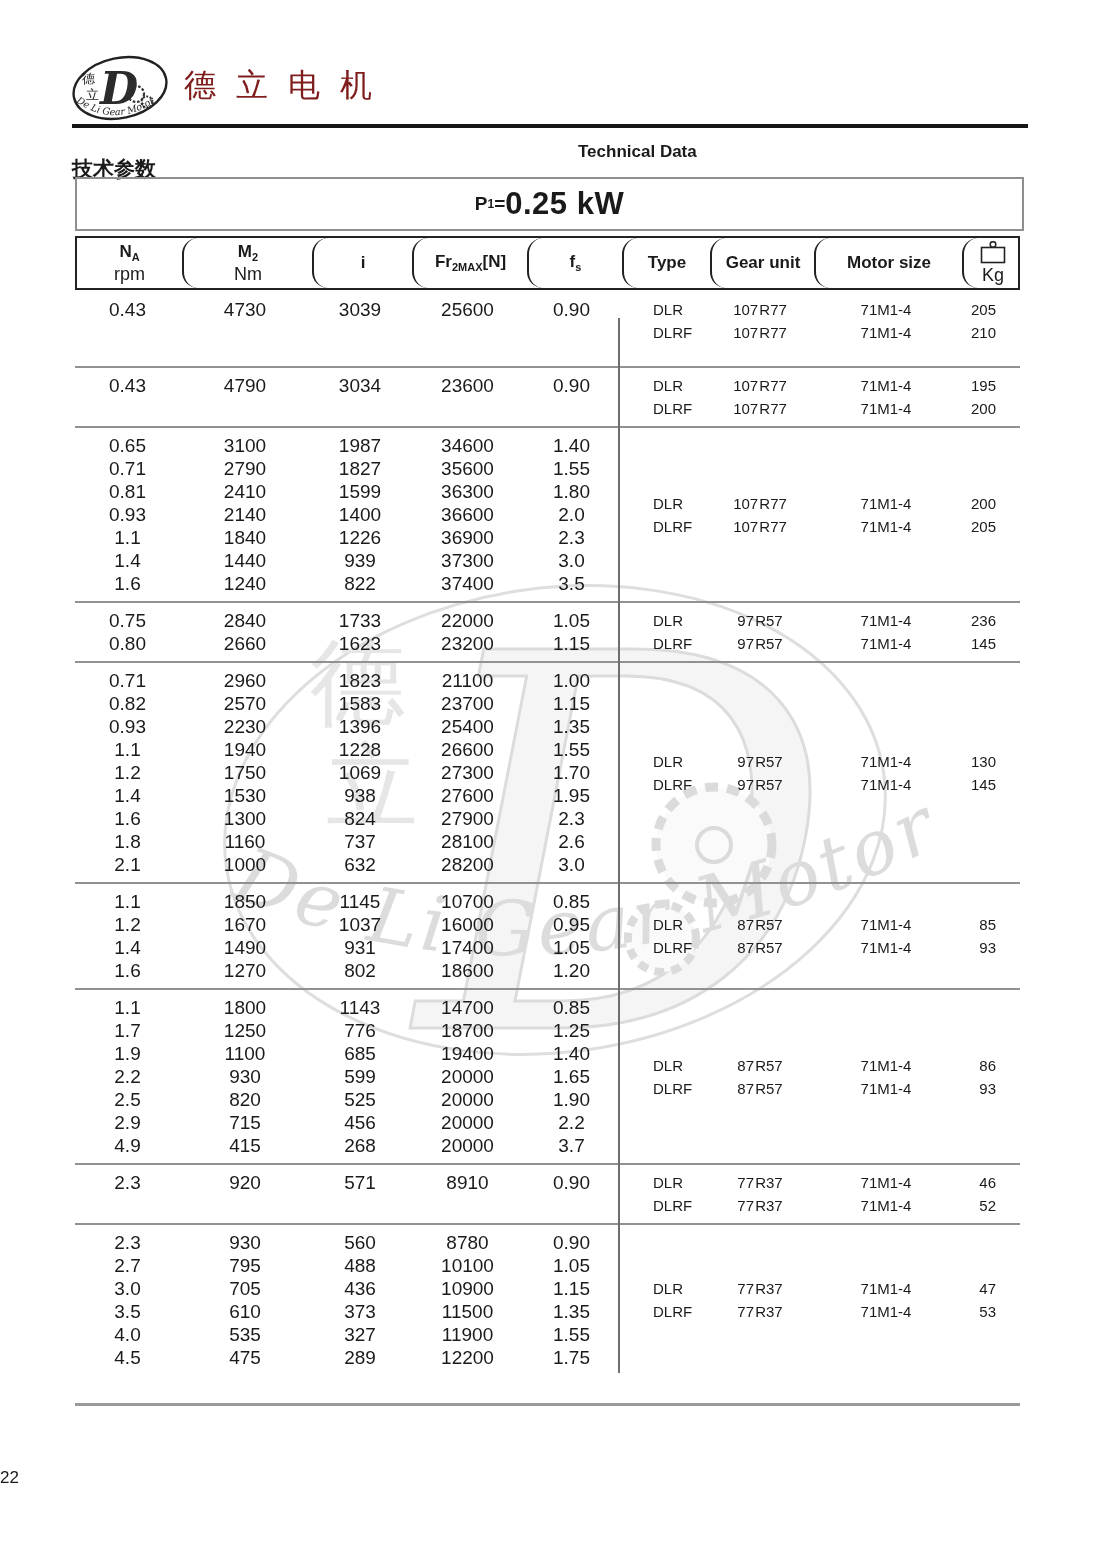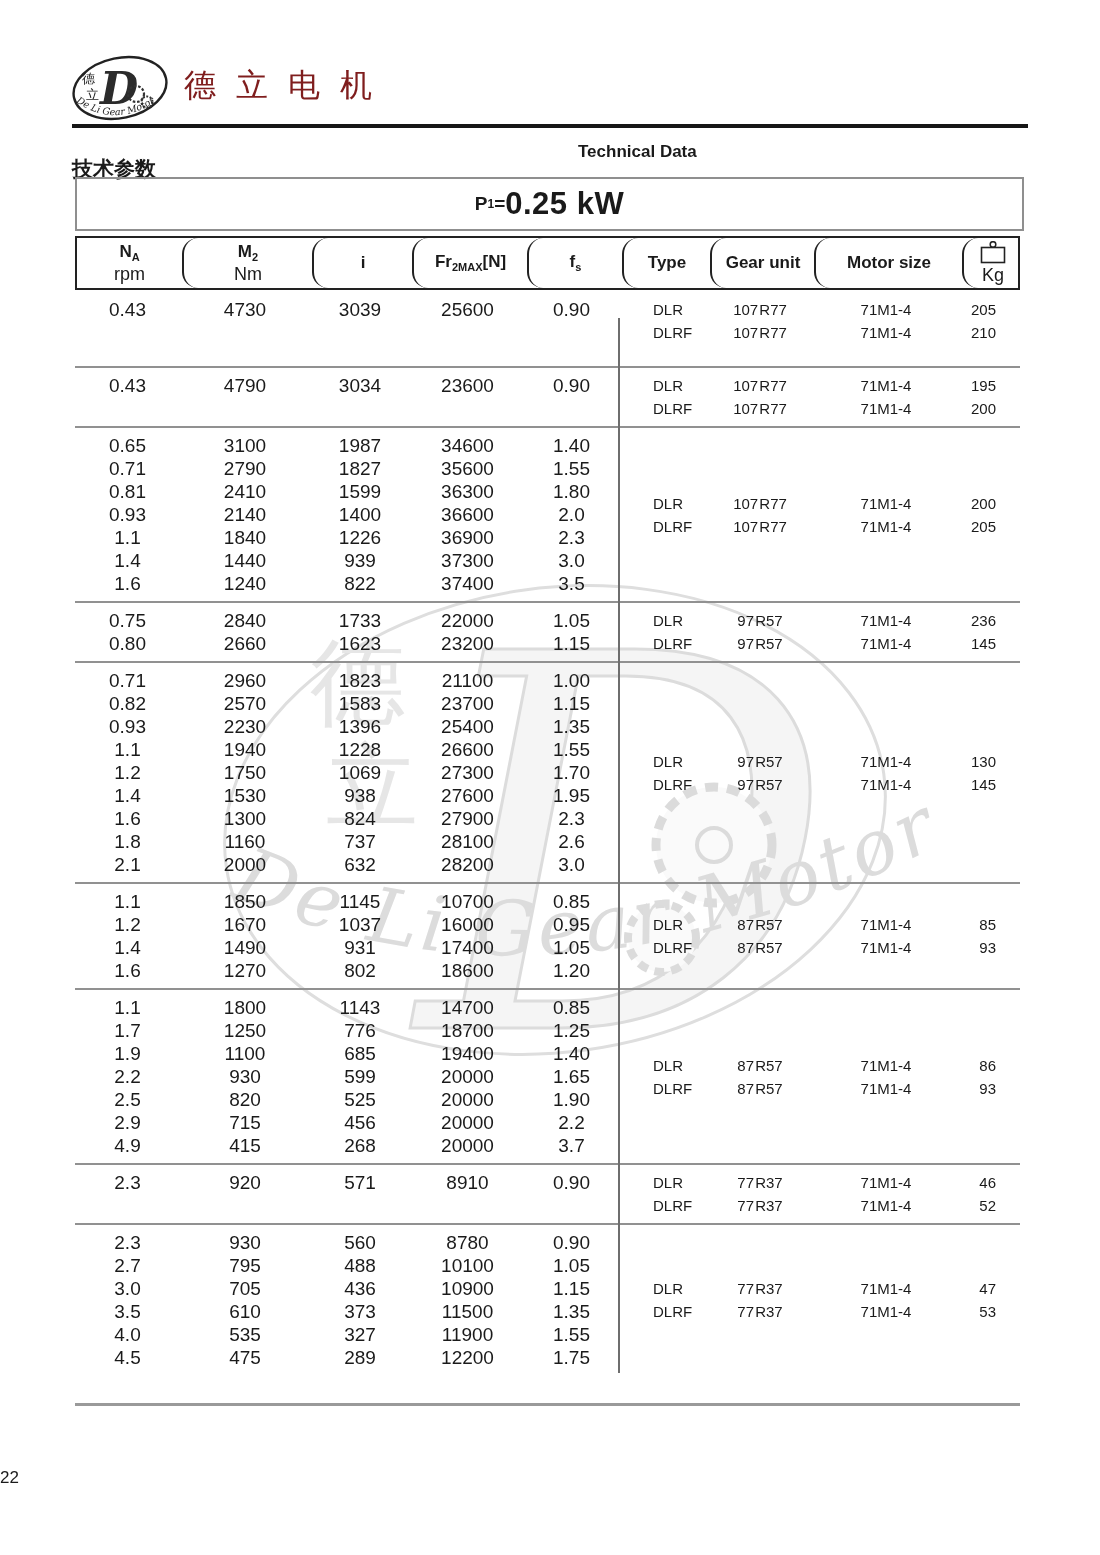--- a/index.html
+++ b/index.html
@@ -344,21 +344,21 @@
             </div>
             <div class="drow">
               <span class="c-na">1.8</span>
               <span class="c-m2">1160</span>
               <span class="c-i">737</span>
               <span class="c-fr">28100</span>
               <span class="c-fs">2.6</span>
             </div>
             <div class="drow">
               <span class="c-na">2.1</span>
-              <span class="c-m2">2000</span>
+              <span class="c-m2">1000</span>
               <span class="c-i">632</span>
               <span class="c-fr">28200</span>
               <span class="c-fs">3.0</span>
             </div>
           </div>
           <div class="right">
             <div class="rrow">
               <span class="c-type">DLR</span>
               <span class="c-gear">97 R57</span>
               <span class="c-motor">71M1-4</span>

